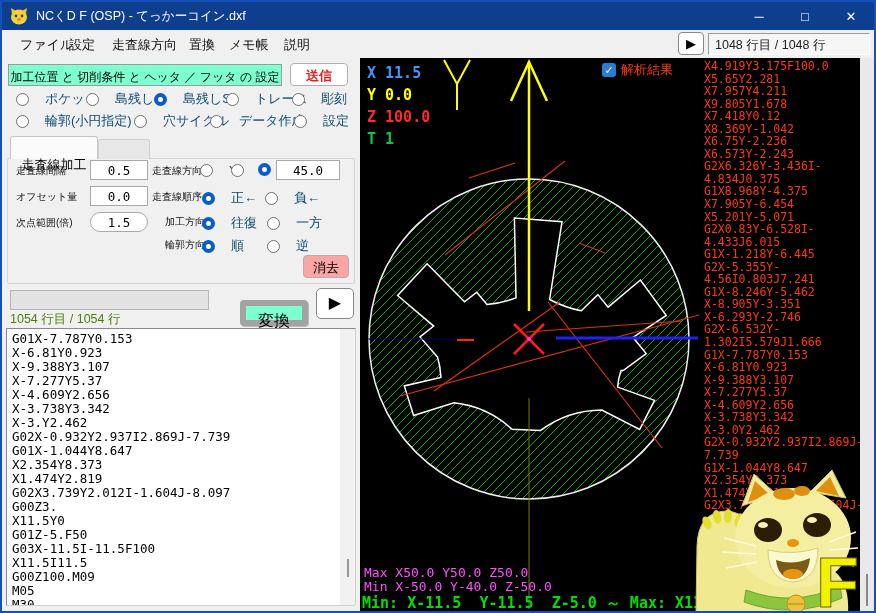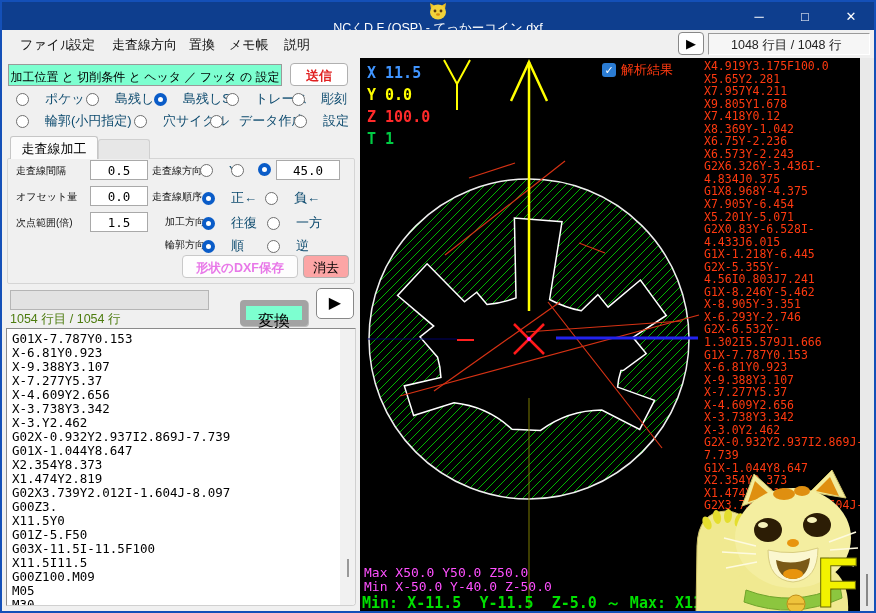--- a/index.html
+++ b/index.html
@@ -1,47 +1,47 @@
 <!DOCTYPE html>
 <html><head>
 <meta charset="utf-8">
 <style>
   * { box-sizing: border-box; margin: 0; padding: 0; }
   body { background:#444; font-family:"Liberation Sans", sans-serif; }
   .window { position:relative; width:876px; height:613px; background:#f0f0f0;
             border:2px solid #1450b8; overflow:hidden; }
   
   .titlebar { position:absolute; left:0; top:0; width:100%; height:28px; background:#0e3e8e;
-              display:flex; align-items:center; color:#fff; font-size:12.5px;flex-direction:column; }
+              display:flex; align-items:center; color:#fff; font-size:12.5px; }
   .app-icon { margin:0 8px 0 8px; width:18px; height:18px; display:inline-block; }
   .win-controls { position:absolute; right:0; top:0; height:28px; display:flex; }
   .win-btn { width:46px; height:28px; display:flex; align-items:center; justify-content:center;
              color:#fff; font-size:13px; }
   
   .menubar { position:absolute; left:0; top:28px; width:100%; height:28px; background:#f0f0f0; }
   .menu-item { position:absolute; top:6px; font-size:13px; color:#111; }
   .menu-play { position:absolute; left:676px; top:2px; width:26px; height:23px; background:#fff;
                border:1px solid #888; border-radius:4px; text-align:center; font-size:13px; line-height:21px; }
   .menu-linecount { position:absolute; left:706px; top:3px; width:162px; height:22px; background:#f6f6f6;
                     border-top:1px solid #9a9a9a; border-left:1px solid #9a9a9a;
                     border-bottom:1px solid #fff; border-right:1px solid #fff;
-                    font-size:12.5px; color:#222; padding:3px 0 0 22px; }
+                    font-size:12.5px; color:#222; padding:3px 0 0 6px; }
   
   .left-panel { position:absolute; left:0; top:56px; width:358px; height:555px; background:#f0f0f0; }
   .cyan-header { position:absolute; left:6px; top:6px; width:274px; height:22px; background:#7dffd0;
                  border:1px solid #9a9a9a; font-size:12px; color:#000; text-align:center; padding-top:4px; }
   .send-btn { position:absolute; left:288px; top:5px; width:58px; height:23px; background:#fff;
               border:1px solid #b0b0b0; border-radius:4px; color:#e02020; font-size:13px; text-align:center; padding-top:3px;font-weight:bold; }
   .radio { width:13px; height:13px; border-radius:50%; border:1px solid #707070; background:#fff;
            display:inline-block; vertical-align:-2px; flex:none; }
   .radio.checked { border:4px solid #0a5cc8; }
   .radio-item { position:absolute; font-size:13px; color:#0c4a6e; white-space:nowrap; display:flex; gap:16px; align-items:center; }
   .tab { position:absolute; left:8px; top:78px; width:88px; height:23px; background:#fbfbfb;
          border:1px solid #c6c6c6; border-bottom:none; border-radius:3px 3px 0 0;
-         font-size:13px; text-align:center; padding-top:3px; z-index:2; }
+         font-size:13px; text-align:center; padding-top:19px; z-index:2; }
   .tab-stub { position:absolute; left:96px; top:81px; width:52px; height:20px; background:#e7e7e7;
               border:1px solid #d0d0d0; border-bottom:none; border-radius:3px 3px 0 0; z-index:1; }
   .tab-panel { position:absolute; left:5px; top:100px; width:348px; height:126px;
                border:1px solid #d5d5d5; border-radius:2px; background:#f0f0f0; }
   .fld-label { position:absolute; font-size:10px; color:#111; white-space:nowrap; }
   .fld-input { position:absolute; width:58px; height:20px; background:#fff; border:1px solid #a9a9a9;
                font-family:"DejaVu Sans Mono", monospace; font-size:12.5px; text-align:center; }
   .pink-btn { position:absolute; left:180px; top:197px; width:116px; height:23px; background:#fdfdfd;
               border:1px solid #c9c9c9; border-radius:4px; color:#e878e8; font-weight:bold;
               font-size:12.5px; text-align:center; padding-top:4px; }
@@ -162,21 +162,21 @@
 
     <div class="tab">走査線加工</div>
     <div class="tab-stub"></div>
     <div class="tab-panel"></div>
 
     <span class="fld-label" style="left:14px;top:106px">走査線間隔</span>
     <input class="fld-input" style="left: 88px; top: 102px;" value="0.5">
     <span class="fld-label" style="left:14px;top:132px">オフセット量</span>
     <input class="fld-input" style="left: 88px; top: 128px;" value="0.0">
     <span class="fld-label" style="left:14px;top:158px">次点範囲(倍)</span>
-    <input class="fld-input" style="left: 88px; top: 154px;" value="1.5">
+    <input class="fld-input" style="left: 88px; top: 154px; border-radius: 10px;" value="1.5">
 
     <span class="fld-label" style="left:150px;top:106px">走査線方向</span>
     <span class="radio-item" style="left:198px;top:105px">
       <span class="radio"></span>
         <span>Y</span>
       </span>
     <span class="radio-item" style="left:229px;top:105px">
       <span class="radio"></span>
         <span>X</span>
       </span>
@@ -208,21 +208,20 @@
     <span class="fld-label" style="left:163px;top:180px">輪郭方向</span>
     <span class="radio-item" style="left:200px;top:179px">
       <span class="radio checked"></span>
         <span>順</span>
       </span>
     <span class="radio-item" style="left:265px;top:179px">
       <span class="radio"></span>
         <span>逆</span>
       </span>
 
-    <div class="pink-btn">形状のDXF保存</div>
     <div class="clear-btn">消去</div>
 
     <div class="progress"></div>
     <div class="linecount2">1054 行目 / 1054 行</div>
     <div class="convert-btn">変換</div>
     <div class="play2-btn">▶</div>
 
     <div class="gcode-box">
       <div class="gcode-text"><div>G01X-7.787Y0.153</div><div>X-6.81Y0.923</div><div>X-9.388Y3.107</div><div>X-7.277Y5.37</div><div>X-4.609Y2.656</div><div>X-3.738Y3.342</div><div>X-3.Y2.462</div><div>G02X-0.932Y2.937I2.869J-7.739</div><div>G01X-1.044Y8.647</div><div>X2.354Y8.373</div><div>X1.474Y2.819</div><div>G02X3.739Y2.012I-1.604J-8.097</div><div>G00Z3.</div><div>X11.5Y0</div><div>G01Z-5.F50</div><div>G03X-11.5I-11.5F100</div><div>X11.5I11.5</div><div>G00Z100.M09</div><div>M05</div><div>M30</div></div>
       <div class="gcode-scroll">

